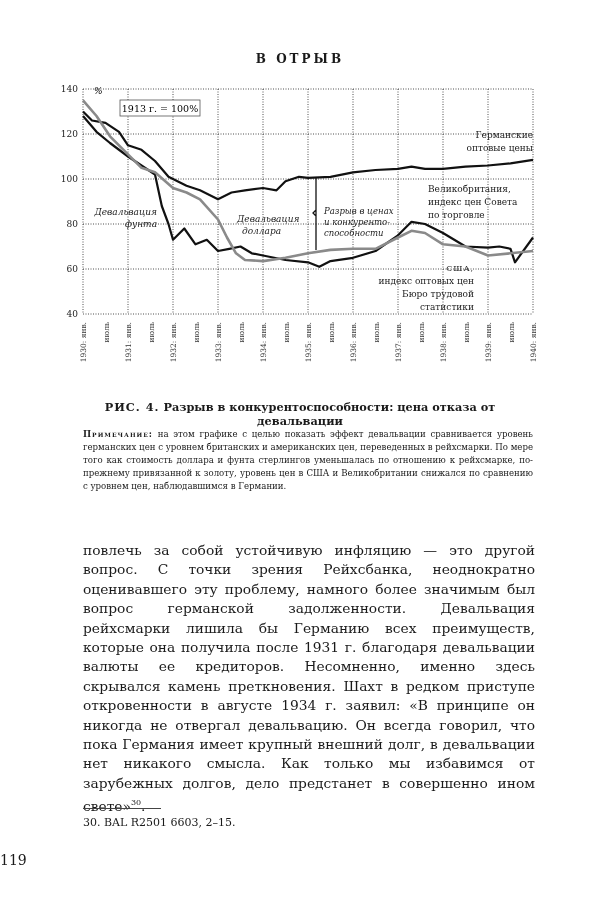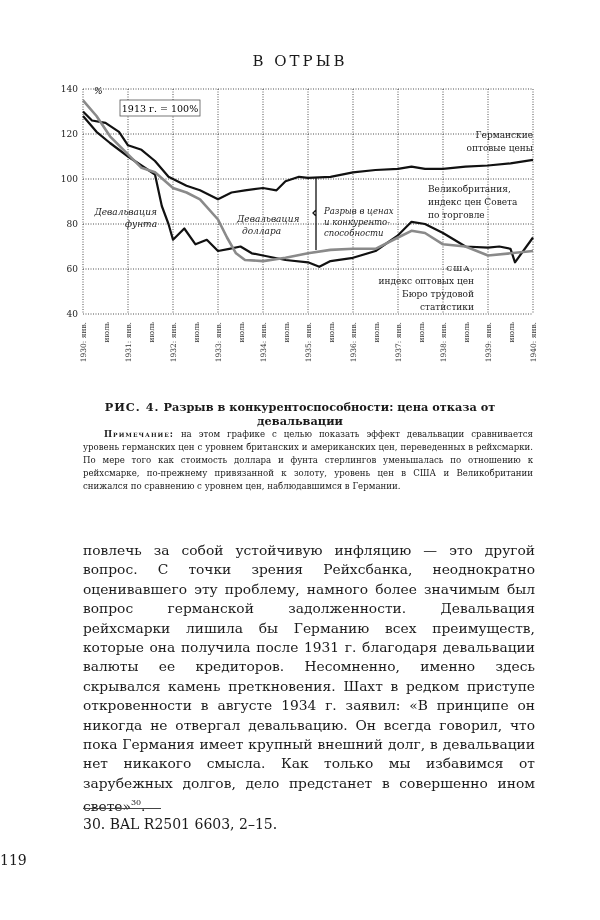--- a/index.html
+++ b/index.html
@@ -1,27 +1,27 @@
 <!DOCTYPE html>
 <html><head>
 <meta charset="utf-8">
 <style>
   html,body{margin:0;padding:0;background:#fff;}
   body{width:600px;height:920px;position:relative;overflow:hidden;font-family:"DejaVu Serif","Liberation Serif",serif;color:#1a1a1a;}
-  .running-head{position:absolute;top:52px;left:0;width:600px;text-align:center;font-size:15px;font-weight:normal;letter-spacing:3px;}
+  .running-head{position:absolute;top:52px;left:0;width:600px;text-align:center;font-size:12px;font-weight:bold;letter-spacing:3px;}
   .chart{position:absolute;left:0;top:80px;width:600px;height:320px;}
   .caption{position:absolute;left:60px;top:400px;width:480px;text-align:center;font-size:11.3px;font-weight:bold;}
   .caption .fig{font-variant:small-caps;letter-spacing:1px;}
   .note{position:absolute;left:83px;top:428px;width:450px;font-size:8.6px;line-height:13px;text-align:justify;}
-  .note .nl{font-variant:small-caps;font-weight:bold;letter-spacing:1px;margin-left:21px;}
+  .note .nl{font-variant:small-caps;font-weight:bold;letter-spacing:1px;}
   .body-text{position:absolute;left:83px;top:541px;width:452px;font-size:13.8px;line-height:19.4px;text-align:justify;}
   .body-text p{margin:0;}
   .body-text p.indent{text-indent:28px;}
   .fn-rule{position:absolute;left:83px;top:808px;width:78px;height:1px;background:#444;}
-  .footnote{position:absolute;left:83px;top:816px;font-size:14px;}
+  .footnote{position:absolute;left:83px;top:816px;font-size:11px;}
   .page-num{position:absolute;top:852px;left:0;width:600px;font-size:14px;}
   sup{font-size:8px;}
 </style>
 </head>
 <body>
 
 <div class="running-head">В ОТРЫВ</div>
 
 <svg class="chart" viewBox="0 80 600 320" width="600" height="320" xmlns="http://www.w3.org/2000/svg">
   <g id="grid" stroke="#222" stroke-width="0.8" stroke-dasharray="1,1.5">

